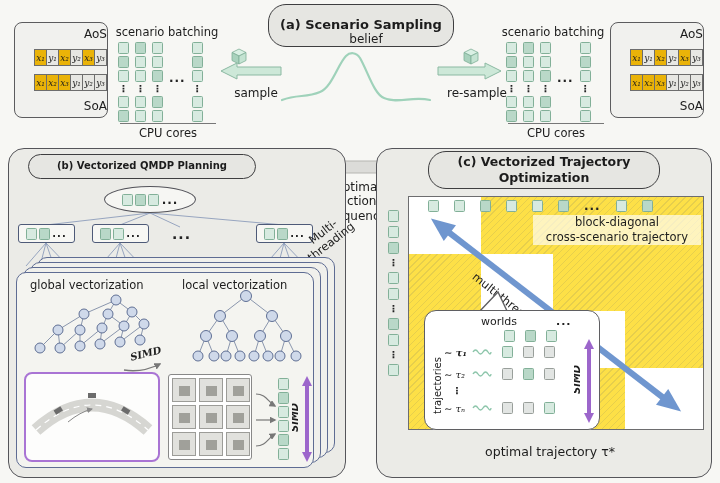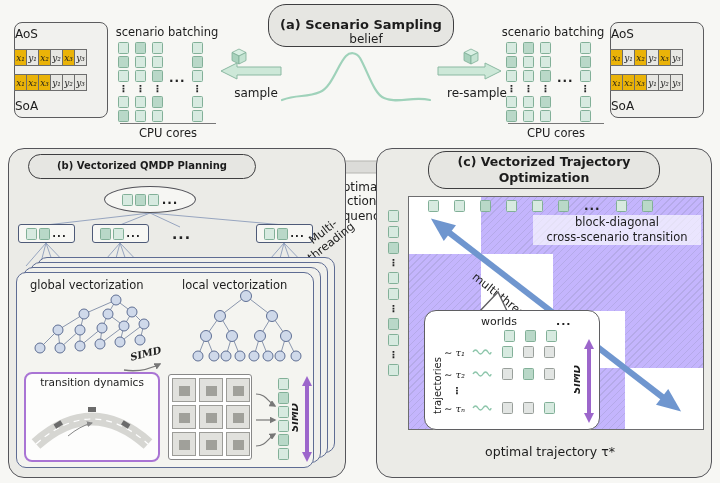--- a/index.html
+++ b/index.html
@@ -13,28 +13,28 @@
   .cell{display:block;width:11px;height:12px;background:#d7eae0;border:1px solid #82b098;border-radius:1.5px}
   .cell.d{background:#b9d8c8}
   .cell.g{background:#e2e5e3;border-color:#999f9b}
   .hdots{font-weight:bold;letter-spacing:1px;color:#222;font-size:12px;line-height:12px}
   .vdots{font-size:10px;line-height:10px;font-weight:bold;color:#222;text-align:center}
   .colstack{display:flex;flex-direction:column;align-items:center;gap:2px}
   .rowstack{display:flex;flex-direction:row;align-items:center}
   .mathcell{width:13px;height:17px;border:1px solid #6d6d6d;background:#eab308;display:flex;align-items:center;justify-content:center;font:italic 9px "DejaVu Serif",serif;margin-left:-1px}
   .row-aos .mathcell:nth-child(even){background:#e7e7e3}
   .row-soa .mathcell:nth-child(n+4){background:#e7e7e3}
-  .aosbox{position:absolute;width:94px;height:96px;background:#f1f1ee;border:1.4px solid #5c5c5e;border-radius:8px;display:flex;flex-direction:column;align-items:flex-start;justify-content:space-between;padding:4px 0;font-size:12px}
+  .aosbox{position:absolute;width:94px;height:96px;background:#f1f1ee;border:1.4px solid #5c5c5e;border-radius:8px;display:flex;flex-direction:column;align-items:flex-end;justify-content:space-between;padding:4px 0;font-size:12px}
   .sheet{position:absolute;width:298px;height:196px;border:1.4px solid #5e6c93;border-radius:10px;background:#f0f0ec}
   .nodebox{position:absolute;height:19px;width:57px;border:1.2px solid #4e5a78;border-radius:3px;background:#f7f7f4;display:flex;align-items:center;justify-content:center;gap:2px}
   .nodebox .hdots{font-size:10px}
   .ellipse{position:absolute;left:104px;top:186px;width:92px;height:27px;border:1.3px solid #53535a;border-radius:50%;background:#f6f6f3;display:flex;align-items:center;justify-content:center;gap:3px}
   .thumb{width:24px;height:24px;background:#e1e1dd;border:1px solid #9c9c98;position:relative}
   .thumb::after{content:"";position:absolute;left:25%;top:30%;right:25%;bottom:25%;background:#a0a09a}
-  .hatchbox{position:absolute;left:408px;top:196px;width:296px;height:234px;background:#c4b5fd;border:1.4px solid #6d6d6f}
+  .hatchbox{position:absolute;left:408px;top:196px;width:296px;height:234px;background:#fde047;border:1.4px solid #6d6d6f}
   .hatch{position:absolute;inset:0;background:repeating-linear-gradient(135deg,rgba(90,100,110,0.14) 0 1px,transparent 1px 5px)}
   .diagblock{position:absolute;background:#ffffff}
   .callout{position:absolute;left:424px;top:310px;width:176px;height:120px;background:#ffffff;border:1.5px solid #5f5f62;border-radius:12px}
   .gridline{position:absolute;height:1px;background:#777}
   .smallital{font:italic bold 10px "DejaVu Serif",serif}
 </style>
 </head>
 <body>
 
 <div id="stage">
@@ -345,21 +345,20 @@
         <circle cx="38" cy="68" r="5"></circle>
         <circle cx="52" cy="68" r="5"></circle>
       <circle cx="66" cy="68" r="5"></circle>
         <circle cx="80" cy="68" r="5"></circle>
         <circle cx="92" cy="68" r="5"></circle>
         <circle cx="108" cy="68" r="5"></circle>
     </g>
   </svg>
 
   <div class="abs" style="left:24px;top:372px;width:136px;height:90px;background:#fdfdfc;border:2px solid #a974d4;border-radius:8px">
-    <div class="ctr" style="font-size:10.5px;margin-top:2px">transition dynamics</div>
     <svg width="128" height="64" viewBox="0 0 128 64" style="display:block;margin:0 auto">
       <defs>
           <marker id="rh" markerUnits="userSpaceOnUse" markerWidth="6" markerHeight="6" refX="5" refY="3" orient="auto">
             <path d="M0,0 L6,3 L0,6 Z" fill="#888"></path>
           </marker>
         </defs>
       <path d="M8,56 Q64,6 120,56" fill="none" stroke="#d6d6d2" stroke-width="13"></path>
       <path d="M8,56 Q64,6 120,56" fill="none" stroke="#ffffff" stroke-width="1.2" stroke-dasharray="6 5"></path>
       <rect x="26" y="34" width="8" height="5" fill="#6b6b6b" transform="rotate(-32 30 36)"></rect>
       <rect x="60" y="19" width="8" height="5" fill="#6b6b6b"></rect>
@@ -411,21 +410,21 @@
   </div>
 
   <div class="hatchbox">
     <div class="hatch"></div>
     <div class="diagblock" style="left:0;top:0;width:72px;height:57px"></div>
     <div class="diagblock" style="left:72px;top:57px;width:72px;height:57px"></div>
     <div class="diagblock" style="left:144px;top:114px;width:72px;height:57px"></div>
     <div class="diagblock" style="left:216px;top:171px;width:78px;height:61px"></div>
     <div class="ctr" style="position:absolute;left:124px;top:18px;width:168px;font-size:11.5px;line-height:1.3;background:rgba(255,255,255,0.65)">
       <div>block-diagonal</div>
-      <div>cross-scenario transition</div>
+      <div>cross-scenario trajectory</div>
     </div>
   </div>
 
   <div class="abs rowstack" style="left:428px;top:200px;gap:15px">
       <i class="cell"></i>
       <i class="cell"></i>
       <i class="cell d"></i>
       <i class="cell"></i>
       <i class="cell"></i>
       <i class="cell d"></i>
@@ -466,21 +465,21 @@
   <span class="hdots abs" style="left:556px;top:316px;font-size:11px">...</span>
   <div class="abs rowstack" style="left:504px;top:330px;gap:10px">
       <i class="cell"></i>
       <i class="cell d"></i>
       <i class="cell"></i>
     </div>
 
   <div class="lbl" style="left:432px;top:414px;font-size:10px;transform:rotate(-90deg);transform-origin:left top;width:72px">trajectories</div>
 
   <div class="abs rowstack" style="left:444px;top:346px">
-    <span class="smallital" style="width:28px;font-weight:normal">∼ τ₁</span>
+    <span class="smallital" style="width:28px;font-weight:bold">∼ τ₁</span>
     <svg width="20" height="10" viewBox="0 0 20 10">
       <path d="M1,5 Q3.5,1 6,5 T11,5 T16,5 T19,5" stroke="#8cc5aa" stroke-width="1.4" fill="none"></path>
     </svg>
     <div class="rowstack" style="gap:10px;margin-left:10px">
         <i class="cell"></i>
         <i class="cell g"></i>
         <i class="cell g"></i>
       </div>
   </div>
   <div class="abs rowstack" style="left:444px;top:368px">

